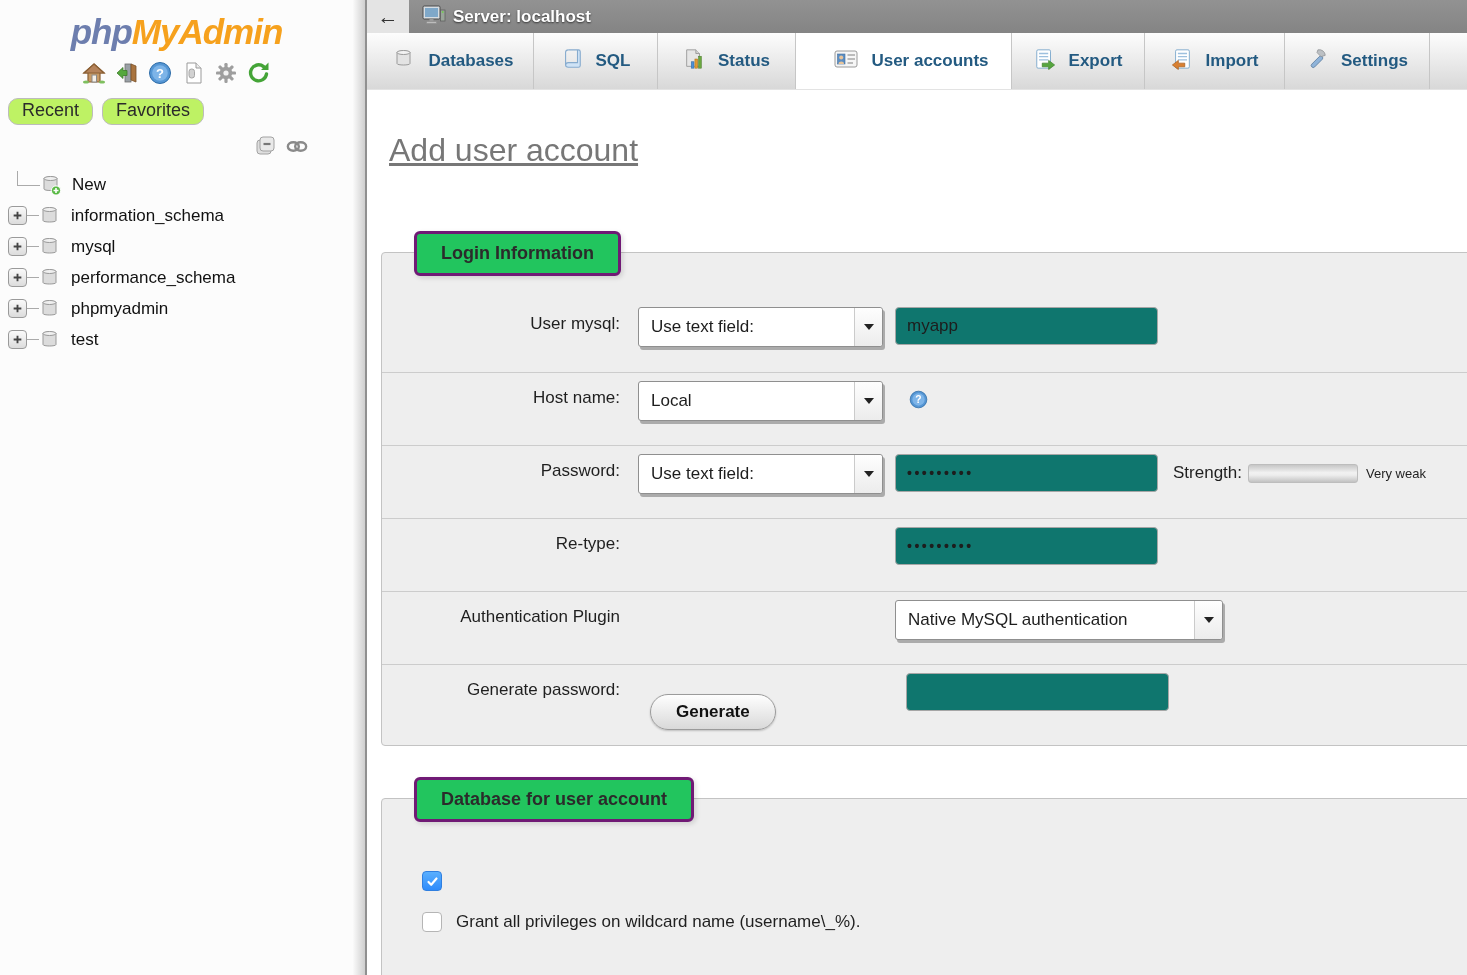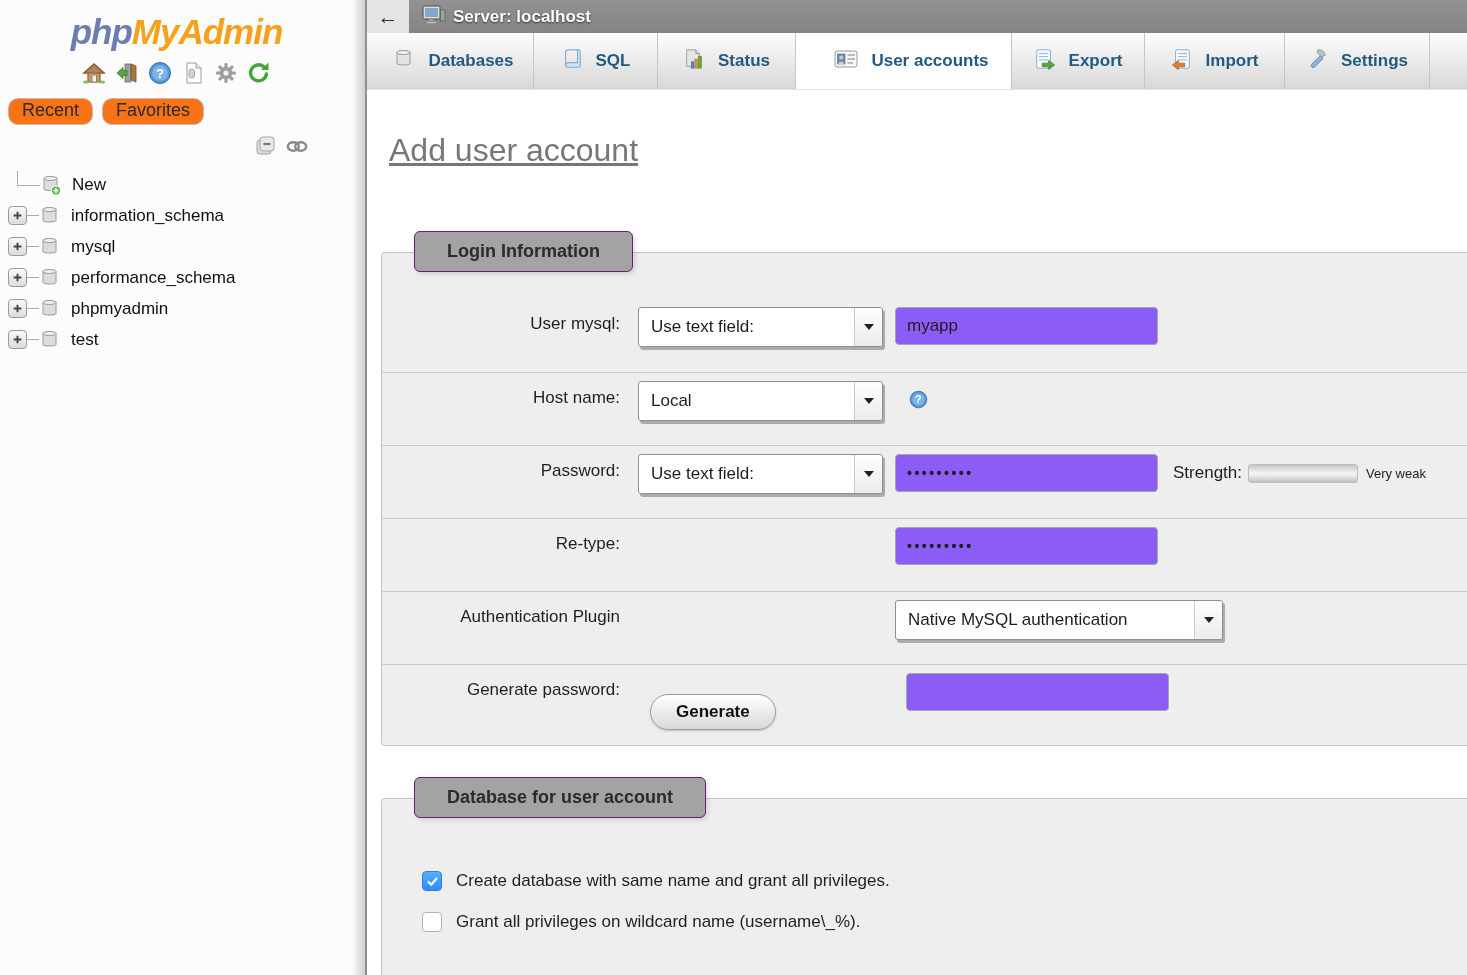--- a/index.html
+++ b/index.html
@@ -8,21 +8,21 @@
   .app { display:flex; width:100%; height:100%; }
 
   
   .sidebar { width:353px; background:#fcfcfc; padding-top:8px; flex:none; }
   .logo { text-align:center; font-size:35px; font-weight:bold; font-style:italic; letter-spacing:-1px; padding-top:4px; }
   .logo-php { color:#6d7eae; }
   .logo-ma { color:#f6a11d; }
   .nav-icons { display:flex; justify-content:center; align-items:center; gap:9px; margin-top:9px; }
   .nav-icons > span { display:inline-flex; cursor:pointer; }
   .filters { margin:13px 0 0 8px; display:flex; gap:9px; }
-  .filter-btn { border:1px solid #bcbcbc; border-radius:10px; padding:1px 13px 3px; font-size:18px; color:#2b2b2b; background:#f97316; font-family:inherit; cursor:pointer; }
+  .filter-btn { border:1px solid #bcbcbc; border-radius:10px; padding:1px 13px 3px; font-size:18px; color:#2b2b2b; background:#bef264; font-family:inherit; cursor:pointer; }
   .collapse-row { display:flex; justify-content:flex-end; align-items:center; gap:9px; margin:10px 45px 0 0; }
   .collapse-row > span { display:inline-flex; cursor:pointer; }
   .tree { margin-top:12px; }
   .tree-row { display:flex; align-items:center; height:31px; font-size:17px; color:#111; }
   .branch { width:23px; height:15px; border-left:1px solid #aaa; border-bottom:1px solid #aaa; margin:-13px 0 0 17px; }
   .expander { width:19px; height:19px; margin-left:8px; flex:none; border:1px solid #9a9a9a; border-radius:4px; background:linear-gradient(#fafafa,#dcdcdc); display:flex; align-items:center; justify-content:center; cursor:pointer; }
   .connector { width:12px; height:1px; background:#aaa; }
   .db-ic { display:inline-flex; flex:none; }
   .tree-label { margin-left:10px; cursor:pointer; }
 
@@ -41,34 +41,34 @@
   .tab:nth-child(1){width:160px;} .tab:nth-child(2){width:124px;} .tab:nth-child(3){width:138px;}
   .tab:nth-child(4){width:216px;padding-left:16px;} .tab:nth-child(5){width:133px;} .tab:nth-child(6){width:140px;} .tab:nth-child(7){width:145px;}
   .tab.active { background:#fff; }
 
   .content { flex:1; background:#fff; overflow:hidden; position:relative; }
   .page-title { margin:42px 0 0 22px; font-size:32px; font-weight:normal; color:#777;text-decoration:underline; }
 
   .fieldset { position:relative; margin-left:14px; width:1120px; background:#eee; border:1px solid #c3c3c3; border-radius:4px; }
   .fs-login { margin-top:83px; padding:46px 0 8px; }
   .fs-db { margin-top:52px; padding:72px 0 0; height:380px; }
-  .legend { position:absolute; top:-22px; left:32px; background:#a3a3a3; border:1px solid #701a75; border-radius:6px; padding:9px 32px; font-weight:bold; font-size:18px; color:#2b2b2b; box-shadow:2px 2px 5px rgba(0,0,0,.13); }
+  .legend { position:absolute; top:-22px; left:32px; background:#22c55e; border:3px solid #701a75; border-radius:6px; padding:9px 24px; font-weight:bold; font-size:18px; color:#2b2b2b; box-shadow:2px 2px 5px rgba(0,0,0,.13); }
 
   .form-row { display:flex; align-items:flex-start; min-height:73px; padding-top:8px; }
   .form-row + .form-row { border-top:1px solid #ccc; }
   .f-label { width:198px; margin-left:40px; text-align:right; font-size:17px; color:#1f1f1f; padding-top:7px; }
 
   .pma-select { display:flex; align-items:center; height:40px; background:#fff; border:1px solid #8f8f8f; border-radius:3px; box-shadow:2px 3px 0 rgba(0,0,0,.28); cursor:pointer; }
   .sel-val { flex:1; padding:0 12px; font-size:17px; color:#1d1d1d; white-space:nowrap; overflow:hidden; }
   .sel-btn { width:28px; align-self:stretch; border-left:1px solid #cbcbcb; display:flex; align-items:center; justify-content:center; background:linear-gradient(#fefefe,#ececec); border-radius:0 3px 3px 0; }
   .caret { width:0; height:0; border-left:5px solid transparent; border-right:5px solid transparent; border-top:6px solid #222; }
 
   .col2 { margin-left:18px; width:245px; flex:none; }
   .col3 { margin-left:12px; width:263px; flex:none; }
-  .text-input { height:38px; width:263px; border:1px solid #a6a6a6; border-radius:4px; padding:0 11px; font-size:17px; color:#1d1d1d; background:#8b5cf6; font-family:inherit; }
+  .text-input { height:38px; width:263px; border:1px solid #a6a6a6; border-radius:4px; padding:0 11px; font-size:17px; color:#1d1d1d; background:#0f766e; font-family:inherit; }
   .password-input { font-size:14px; font-weight:bold; letter-spacing:2.5px; }
   .retype-indent { margin-left:275px; }
   .auth-select { margin-left:275px; width:328px; flex:none; }
   .help-ic { margin:9px 0 0 26px; display:inline-flex; cursor:pointer; }
 
   .strength-wrap { display:flex; align-items:center; margin-left:15px; padding-top:9px; white-space:nowrap; }
   .strength-label { font-size:17px; color:#1f1f1f; }
   .meter { width:110px; height:19px; margin-left:6px; border:1px solid #bdbdbd; border-radius:3px; background:linear-gradient(#c6c6c6,#f1f1f1 45%,#ededed 60%,#c2c2c2); overflow:hidden; }
   .meter-fill { height:100%; background:linear-gradient(#a8d87e,#7bbf4a 45%,#6cb23c); }
   .strength-text { font-size:13px; margin-left:8px; color:#1f1f1f; }
@@ -418,21 +418,20 @@
 
       <div class="fieldset fs-db">
         <div class="legend">Database for user account</div>
 
         <div class="opt-row">
           <span class="checkbox" data-checked="true">
             <svg width="13" height="13" viewBox="0 0 12 12">
                 <path d="M2.3 6.4 L4.8 9 L9.7 3.2" stroke="#fff" stroke-width="2" fill="none" stroke-linecap="round" stroke-linejoin="round"></path>
               </svg>
           </span>
-          <span class="opt-label">Create database with same name and grant all privileges.</span>
         </div>
 
         <div class="opt-row">
           <span class="checkbox" data-checked="false">
             
           </span>
           <span class="opt-label">Grant all privileges on wildcard name (username\_%).</span>
         </div>
       </div>
     </div>

